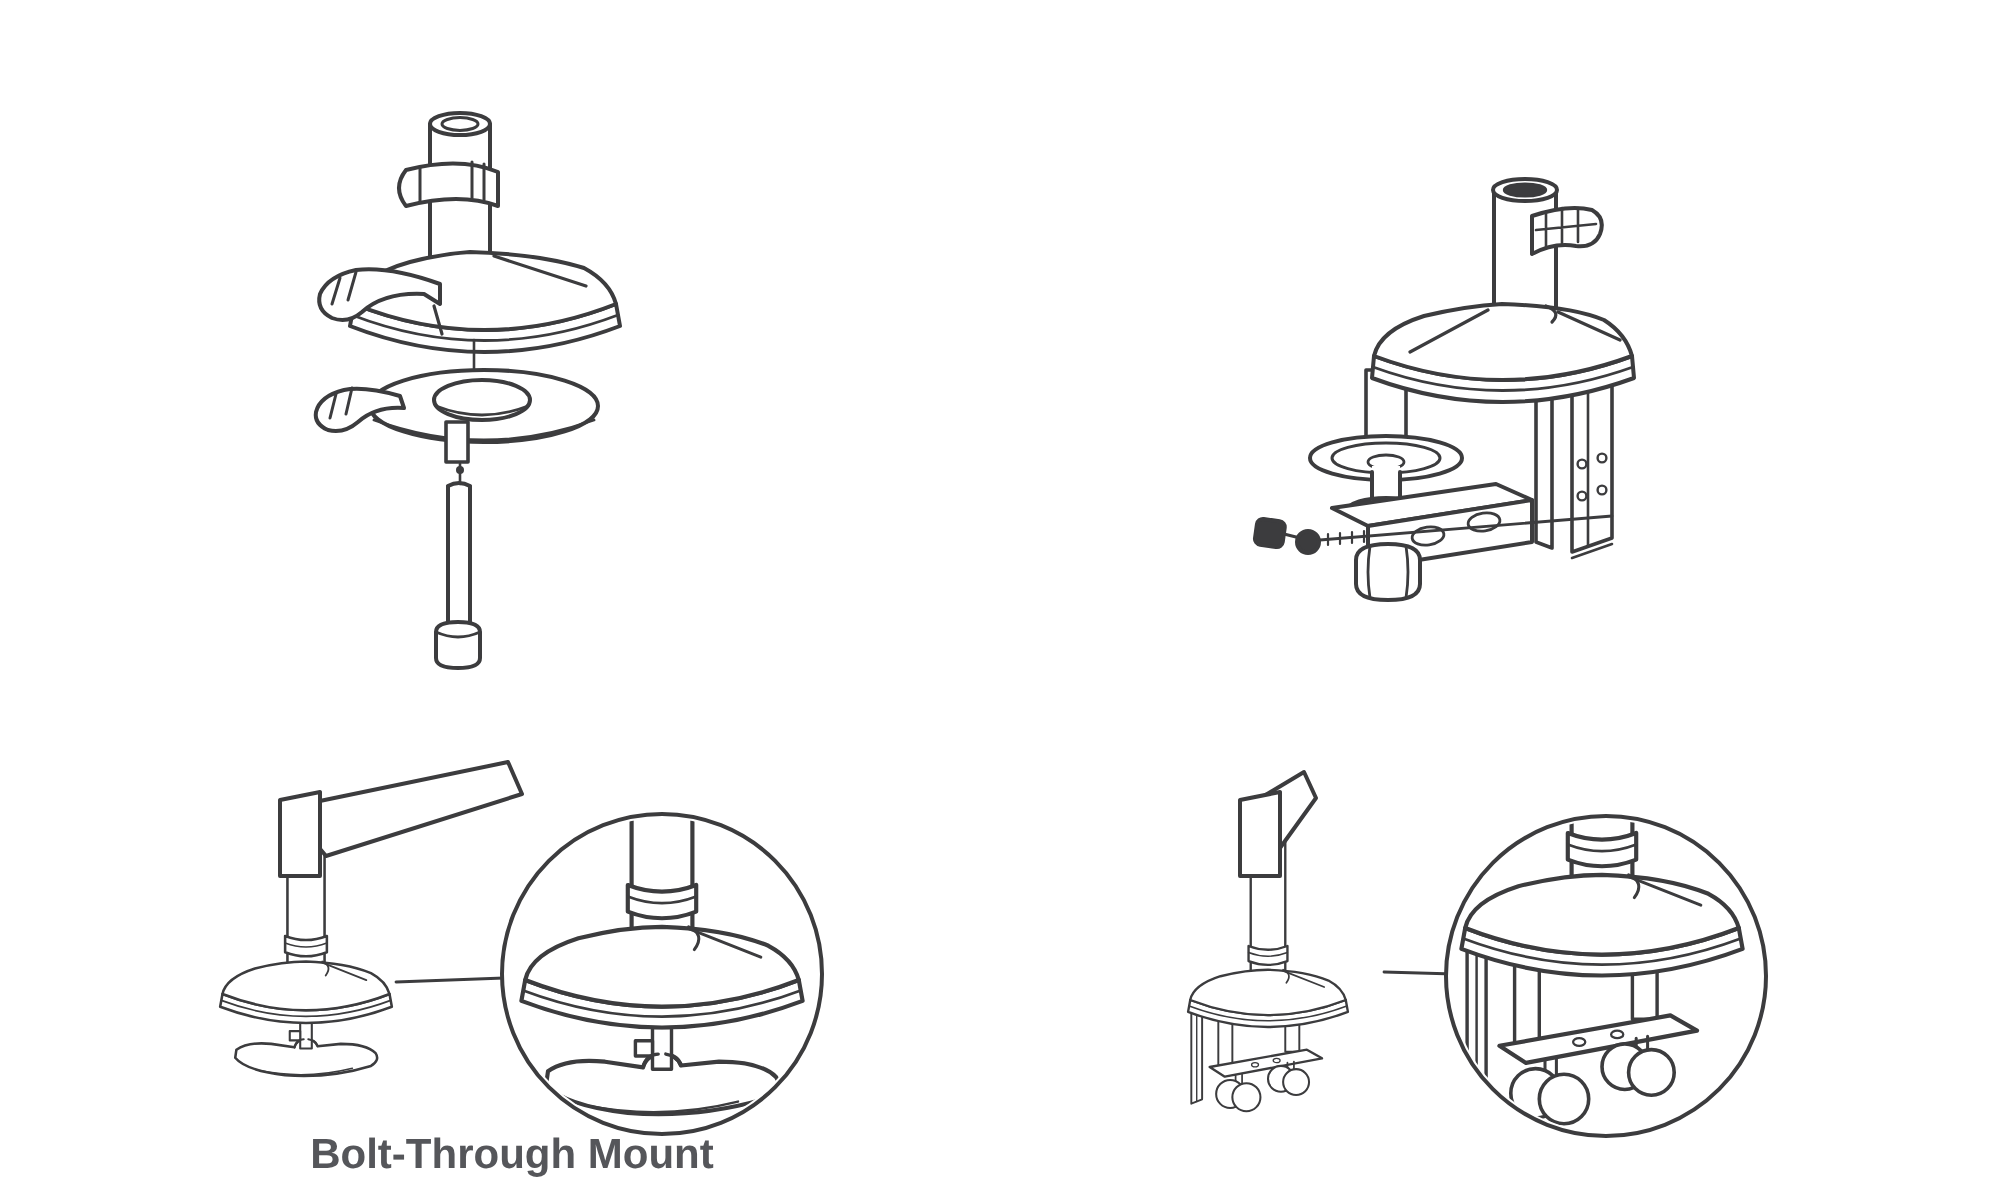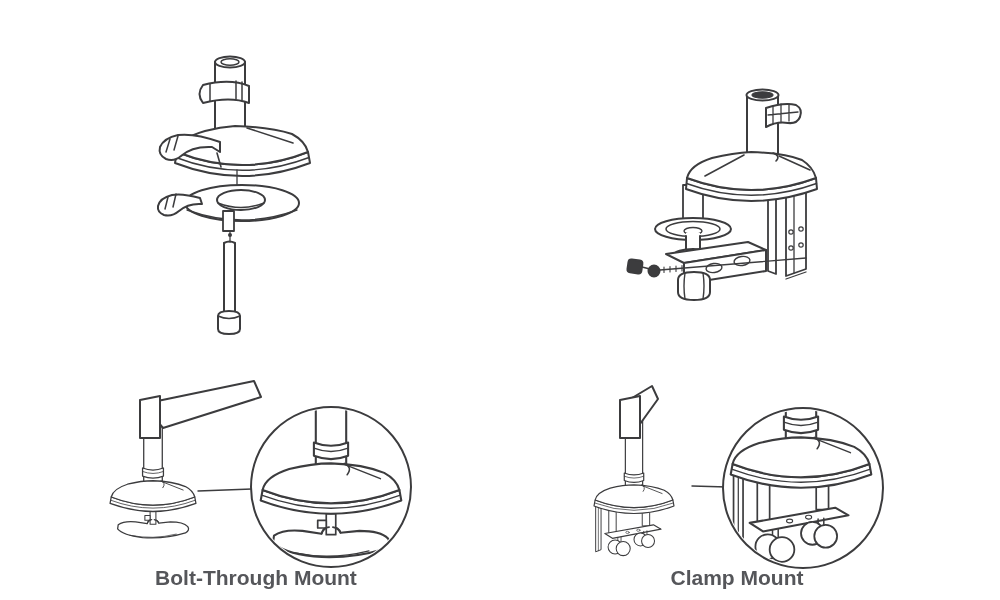--- a/index.html
+++ b/index.html
@@ -222,14 +222,13 @@
       <circle cx="803" cy="488" r="80" fill="#fff"></circle>
       <g clip-path="url(#clipR)">
         <use href="#symB" transform="translate(801,464) scale(0.95)"></use>
       </g>
     </g>
 
   </g>
 </svg>
 
 <div class="label" id="label-bolt">Bolt-Through Mount</div>
-<div class="label" id="label-clamp">Clamp Mount</div>
 </div>
 
 </body></html>

